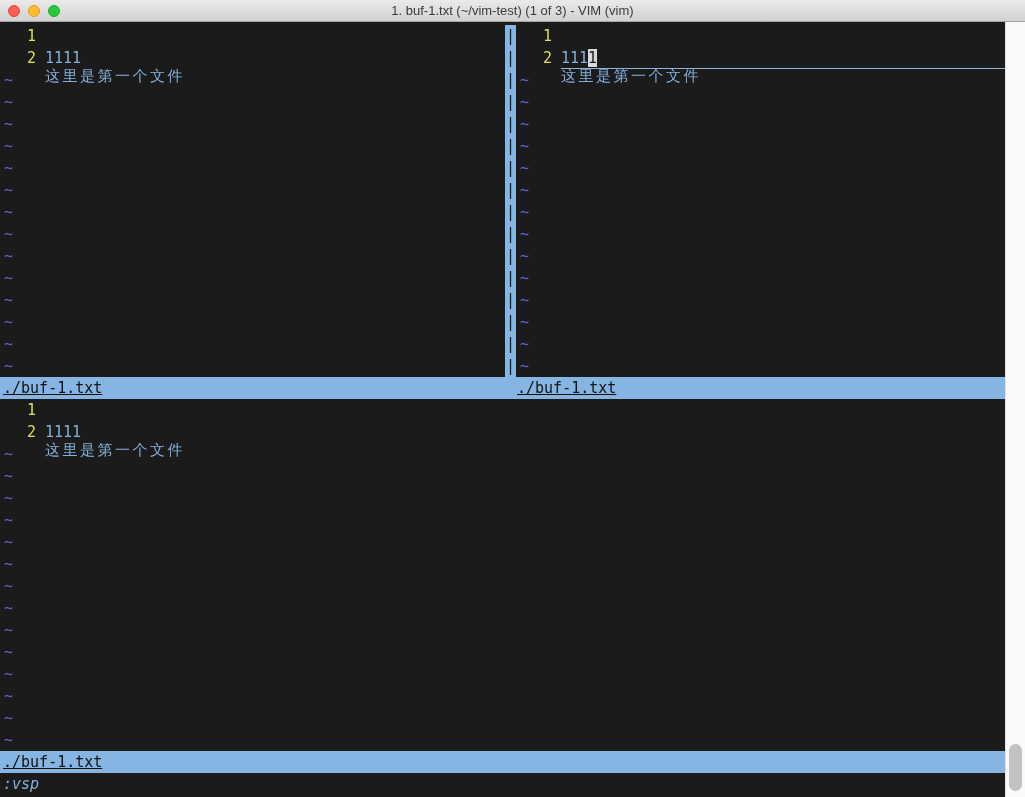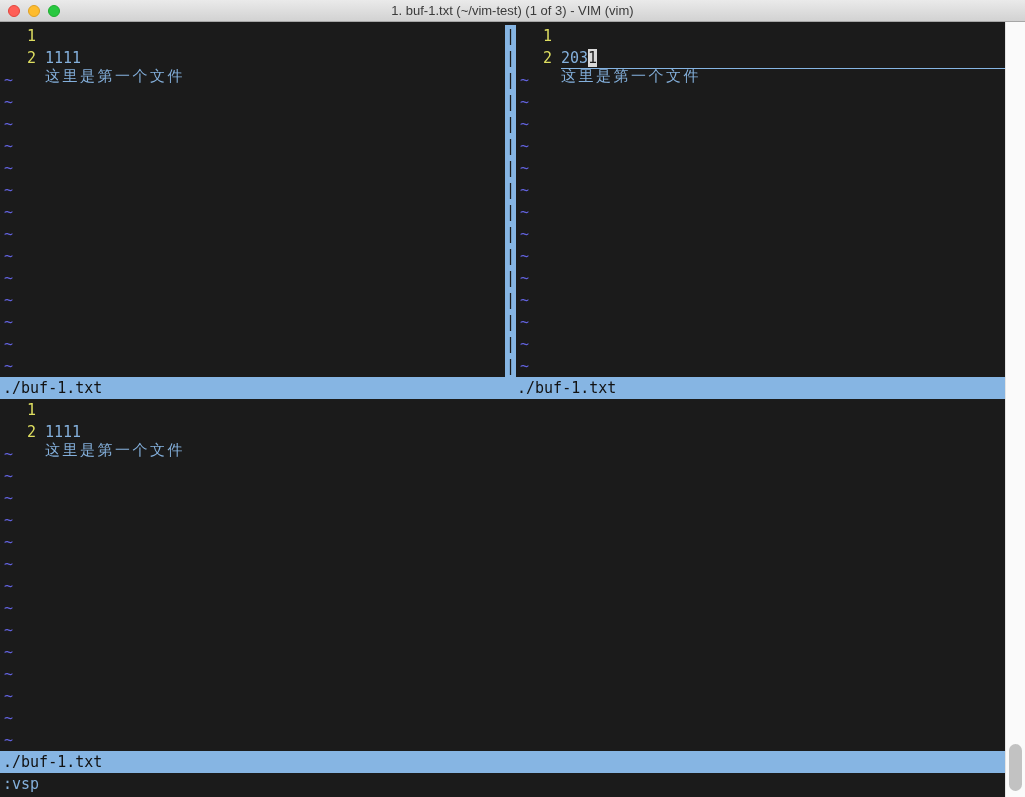--- a/index.html
+++ b/index.html
@@ -39,25 +39,25 @@
          color:#dede60; flex:none; }
   .txt { color:#84b0dc; }
   .cjk { letter-spacing:2.5px;margin-top:40px; }
   .row.tilde { padding-left:4px; color:#6363e0; }
   .rep { display:contents; }
 
   .cline { flex:1; border-bottom:1px solid #86b5e3; }
   .cursor { background:#d9d9d9; color:#1b1b1b; }
 
   .statusline { height:22px; background:#86b5e3; color:#121212; position:relative; }
-  .statusline .lbl { position:absolute; top:0; height:22px; }
+  .statusline .lbl { position:absolute; top:0; height:22px;text-decoration:underline; }
   .lbl.pos-left  { left:3px; }
   .lbl.pos-mid   { left:517px; }
 
-  .cmdline { height:22px; padding-left:3px; color:#84b0dc; }
+  .cmdline { height:22px; padding-left:3px; color:#84b0dc;font-style:italic; }
 
   
   .scrollbar { position:absolute; top:22px; left:1005px; width:20px; height:775px;
                background:#fafafa; border-left:1px solid #e4e4e4; }
   .thumb { position:absolute; left:3px; top:722px; width:13px; height:47px;
            background:#c2c2c2; border-radius:7px; }
 </style>
 </head>
 <body>
 
@@ -94,21 +94,21 @@
       <div class="srow">|</div><div class="srow">|</div><div class="srow">|</div><div class="srow">|</div><div class="srow">|</div><div class="srow">|</div><div class="srow">|</div><div class="srow">|</div><div class="srow">|</div><div class="srow">|</div><div class="srow">|</div><div class="srow">|</div><div class="srow">|</div><div class="srow">|</div><div class="srow">|</div></div>
     </div>
 
     <div class="pane right">
       <div class="row">
         <span class="num">1</span>
         <span class="txt cjk">这里是第一个文件</span>
       </div>
       <div class="row">
         <span class="num">2</span>
-        <span class="cline"><span class="txt">203</span><span class="cursor">1</span></span>
+        <span class="cline"><span class="txt">111</span><span class="cursor">1</span></span>
       </div>
       <div class="rep">
         <div class="row tilde"><span>~</span></div>
       <div class="row tilde"><span>~</span></div><div class="row tilde"><span>~</span></div><div class="row tilde"><span>~</span></div><div class="row tilde"><span>~</span></div><div class="row tilde"><span>~</span></div><div class="row tilde"><span>~</span></div><div class="row tilde"><span>~</span></div><div class="row tilde"><span>~</span></div><div class="row tilde"><span>~</span></div><div class="row tilde"><span>~</span></div><div class="row tilde"><span>~</span></div><div class="row tilde"><span>~</span></div><div class="row tilde"><span>~</span></div></div>
     </div>
   </div>
 
   <div class="statusline">
     <span class="lbl pos-left">./buf-1.txt</span>
     <span class="lbl pos-mid">./buf-1.txt</span>

